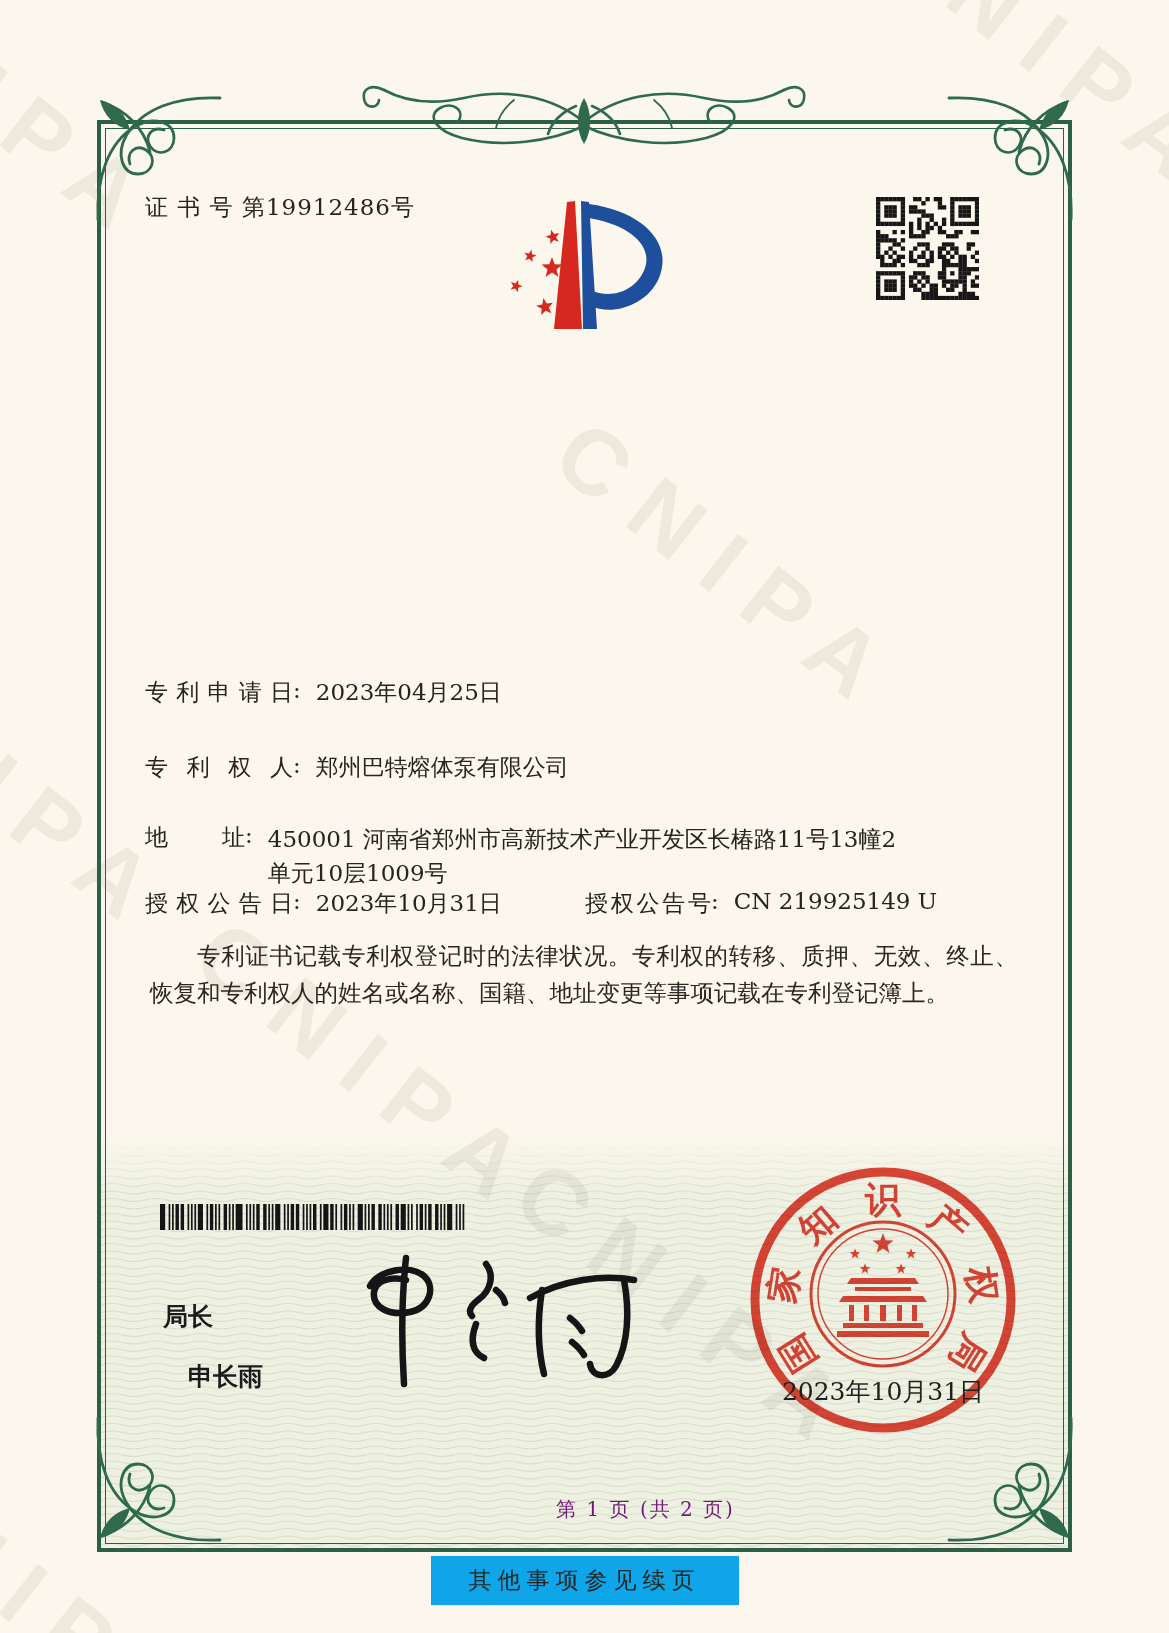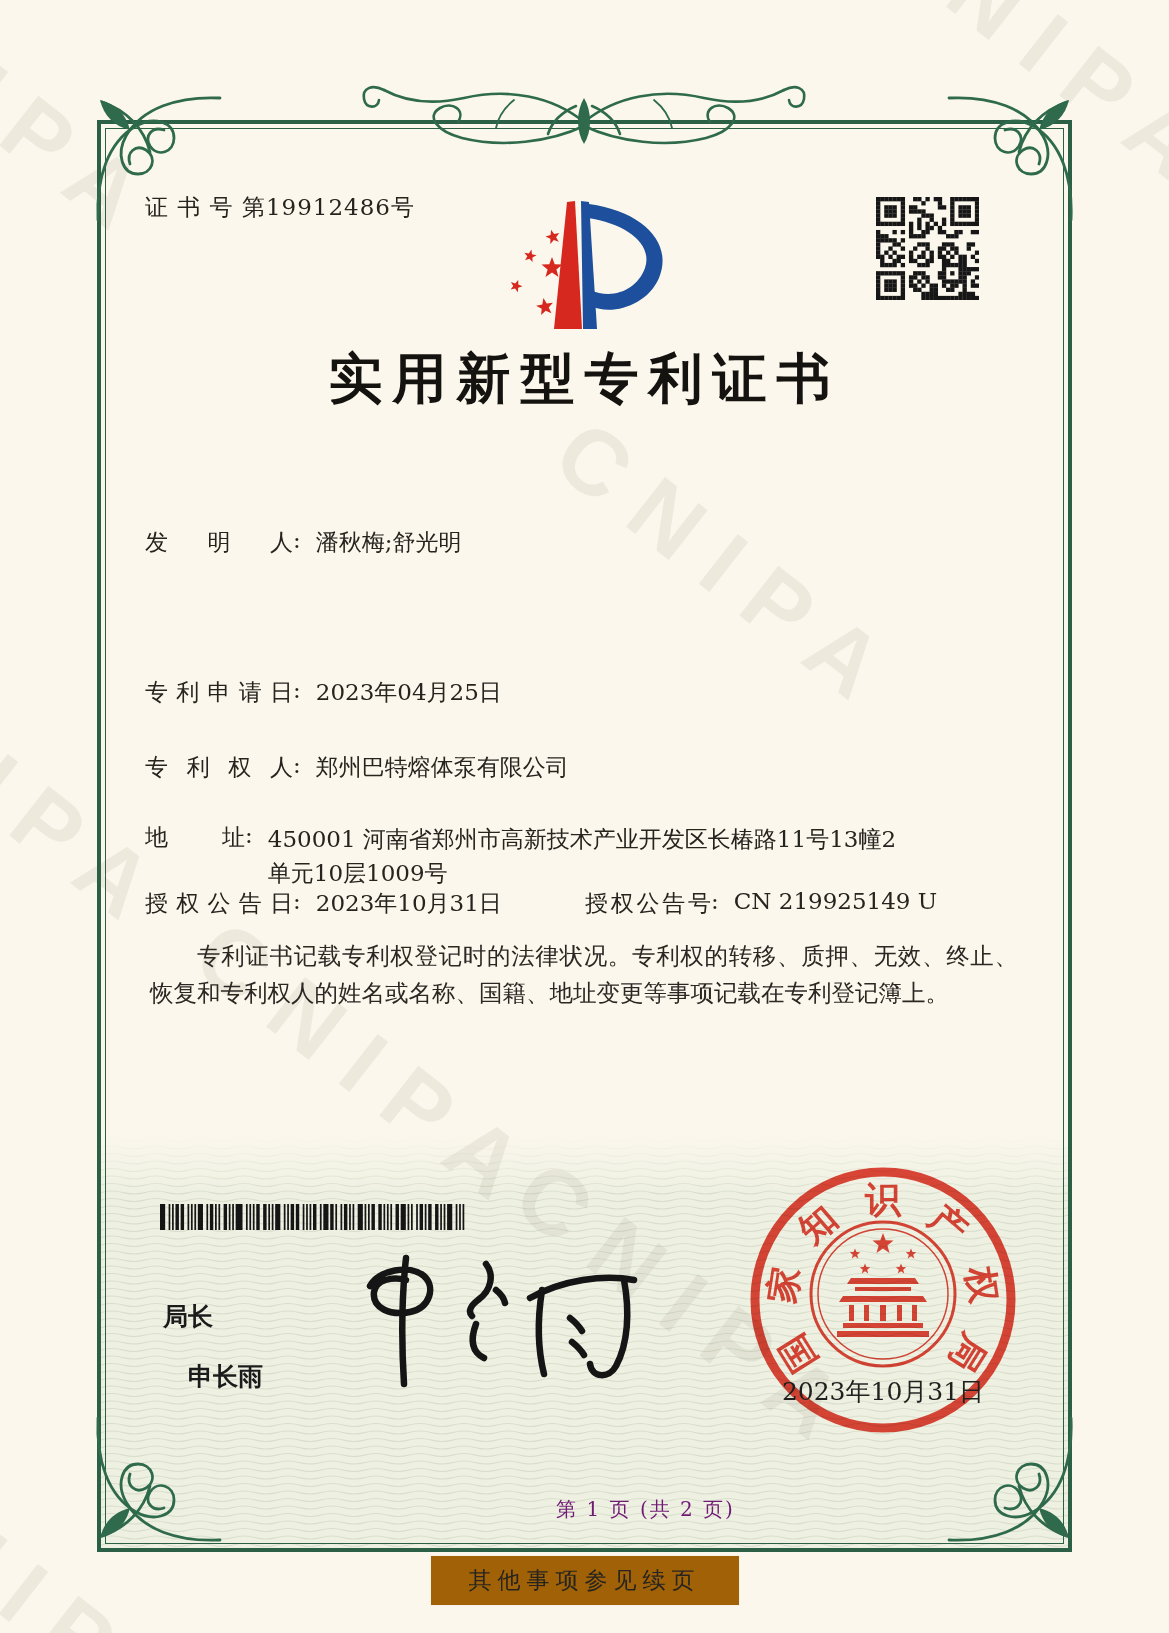--- a/index.html
+++ b/index.html
@@ -46,21 +46,21 @@
   .barcode{position:absolute;left:160px;top:1204px;z-index:5;}
   .sig-label{position:absolute;left:163px;z-index:5;font-family:"Liberation Sans","DejaVu Sans",sans-serif;
              font-weight:600;font-size:25px;color:#1b1b1b;}
   .sig-title{top:1300px;}
   .sig-name{top:1360px;margin-left:25px;}
   .signature{position:absolute;left:318px;top:1246px;z-index:5;}
   .seal{position:absolute;left:743px;top:1160px;z-index:6;opacity:.94;mix-blend-mode:multiply;}
   .page-info{position:absolute;left:97px;top:1496px;width:1097px;z-index:5;text-align:center;
              font-size:20px;letter-spacing:2px;color:#701a75;}
   .cont-box{position:absolute;left:50%;top:1556px;transform:translateX(-50%);z-index:5;
-            background:#a16207;padding:9px 38px;font-size:23px;letter-spacing:6px;color:#26241f;
+            background:#0ea5e9;padding:9px 38px;font-size:23px;letter-spacing:6px;color:#26241f;
             white-space:nowrap;box-shadow:0 0 0 1px rgba(0,0,0,0.02);}
 </style>
 </head>
 <body>
 
 <div class="page">
 
   <div class="wm" style="left:-140px;top:-70px">CNIPA</div>
   <div class="wm" style="left:920px;top:-120px">CNIPA</div>
   <div class="wm" style="left:600px;top:400px">CNIPA</div>
@@ -430,25 +430,21 @@
       <rect x="70.04" y="98.88" width="4.32" height="4.32" fill="#161616"></rect>
       <rect x="74.16" y="98.88" width="4.32" height="4.32" fill="#161616"></rect>
       <rect x="78.28" y="98.88" width="4.32" height="4.32" fill="#161616"></rect>
       <rect x="82.40" y="98.88" width="4.32" height="4.32" fill="#161616"></rect>
       <rect x="86.52" y="98.88" width="4.32" height="4.32" fill="#161616"></rect>
       <rect x="90.64" y="98.88" width="4.32" height="4.32" fill="#161616"></rect>
       <rect x="94.76" y="98.88" width="4.32" height="4.32" fill="#161616"></rect>
       <rect x="98.88" y="98.88" width="4.32" height="4.32" fill="#161616"></rect>
     </svg>
 
-  <div class="title">实用新型专利证书</div>
-
-  <div class="row" style="top:527px">
-    <span class="lb">发明人</span><span class="cl">:</span><span class="val">潘秋梅;舒光明</span>
-  </div>
+
   <div class="row" style="top:677px">
     <span class="lb">专利申请日</span><span class="cl">:</span><span class="val">2023年04月25日</span>
   </div>
   <div class="row" style="top:752px">
     <span class="lb">专利权人</span><span class="cl">:</span><span class="val">郑州巴特熔体泵有限公司</span>
   </div>
   <div class="row" style="top:822px">
     <span class="lb-s">地址</span><span class="cl">:</span><span class="val-wrap">450001 河南省郑州市高新技术产业开发区长椿路11号13幢2单元10层1009号</span>
   </div>
   <div class="row" style="top:888px">

